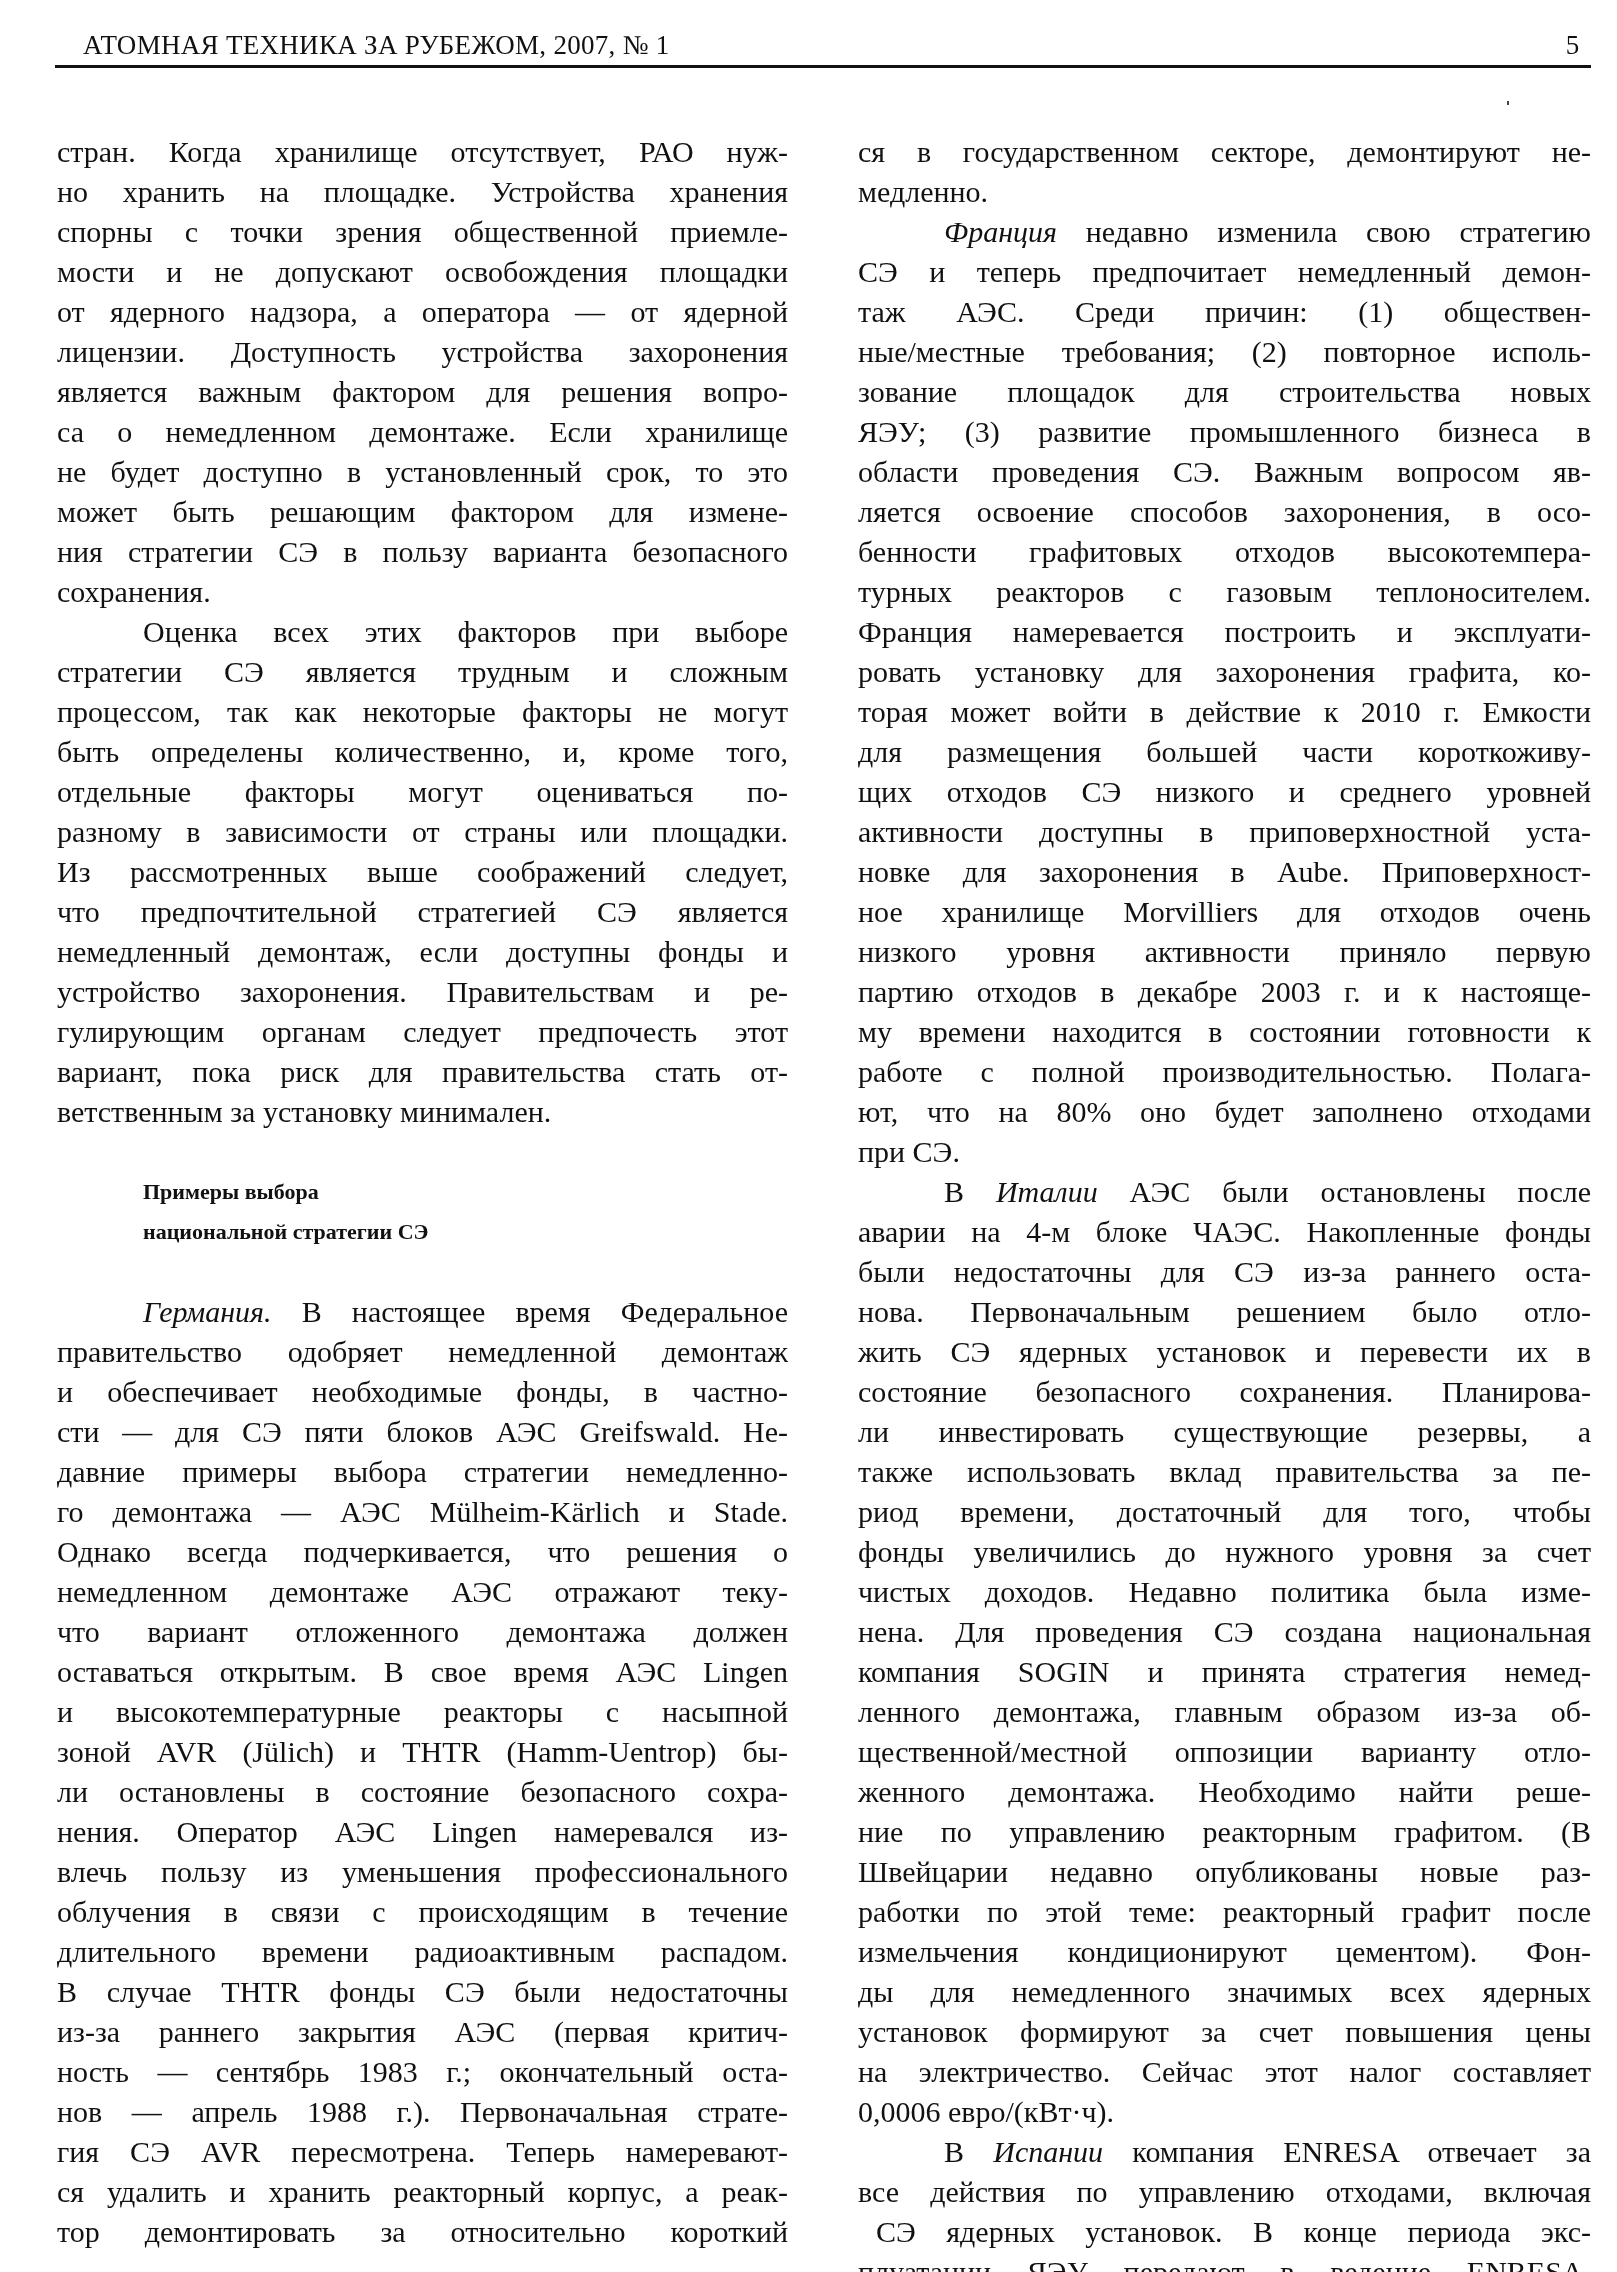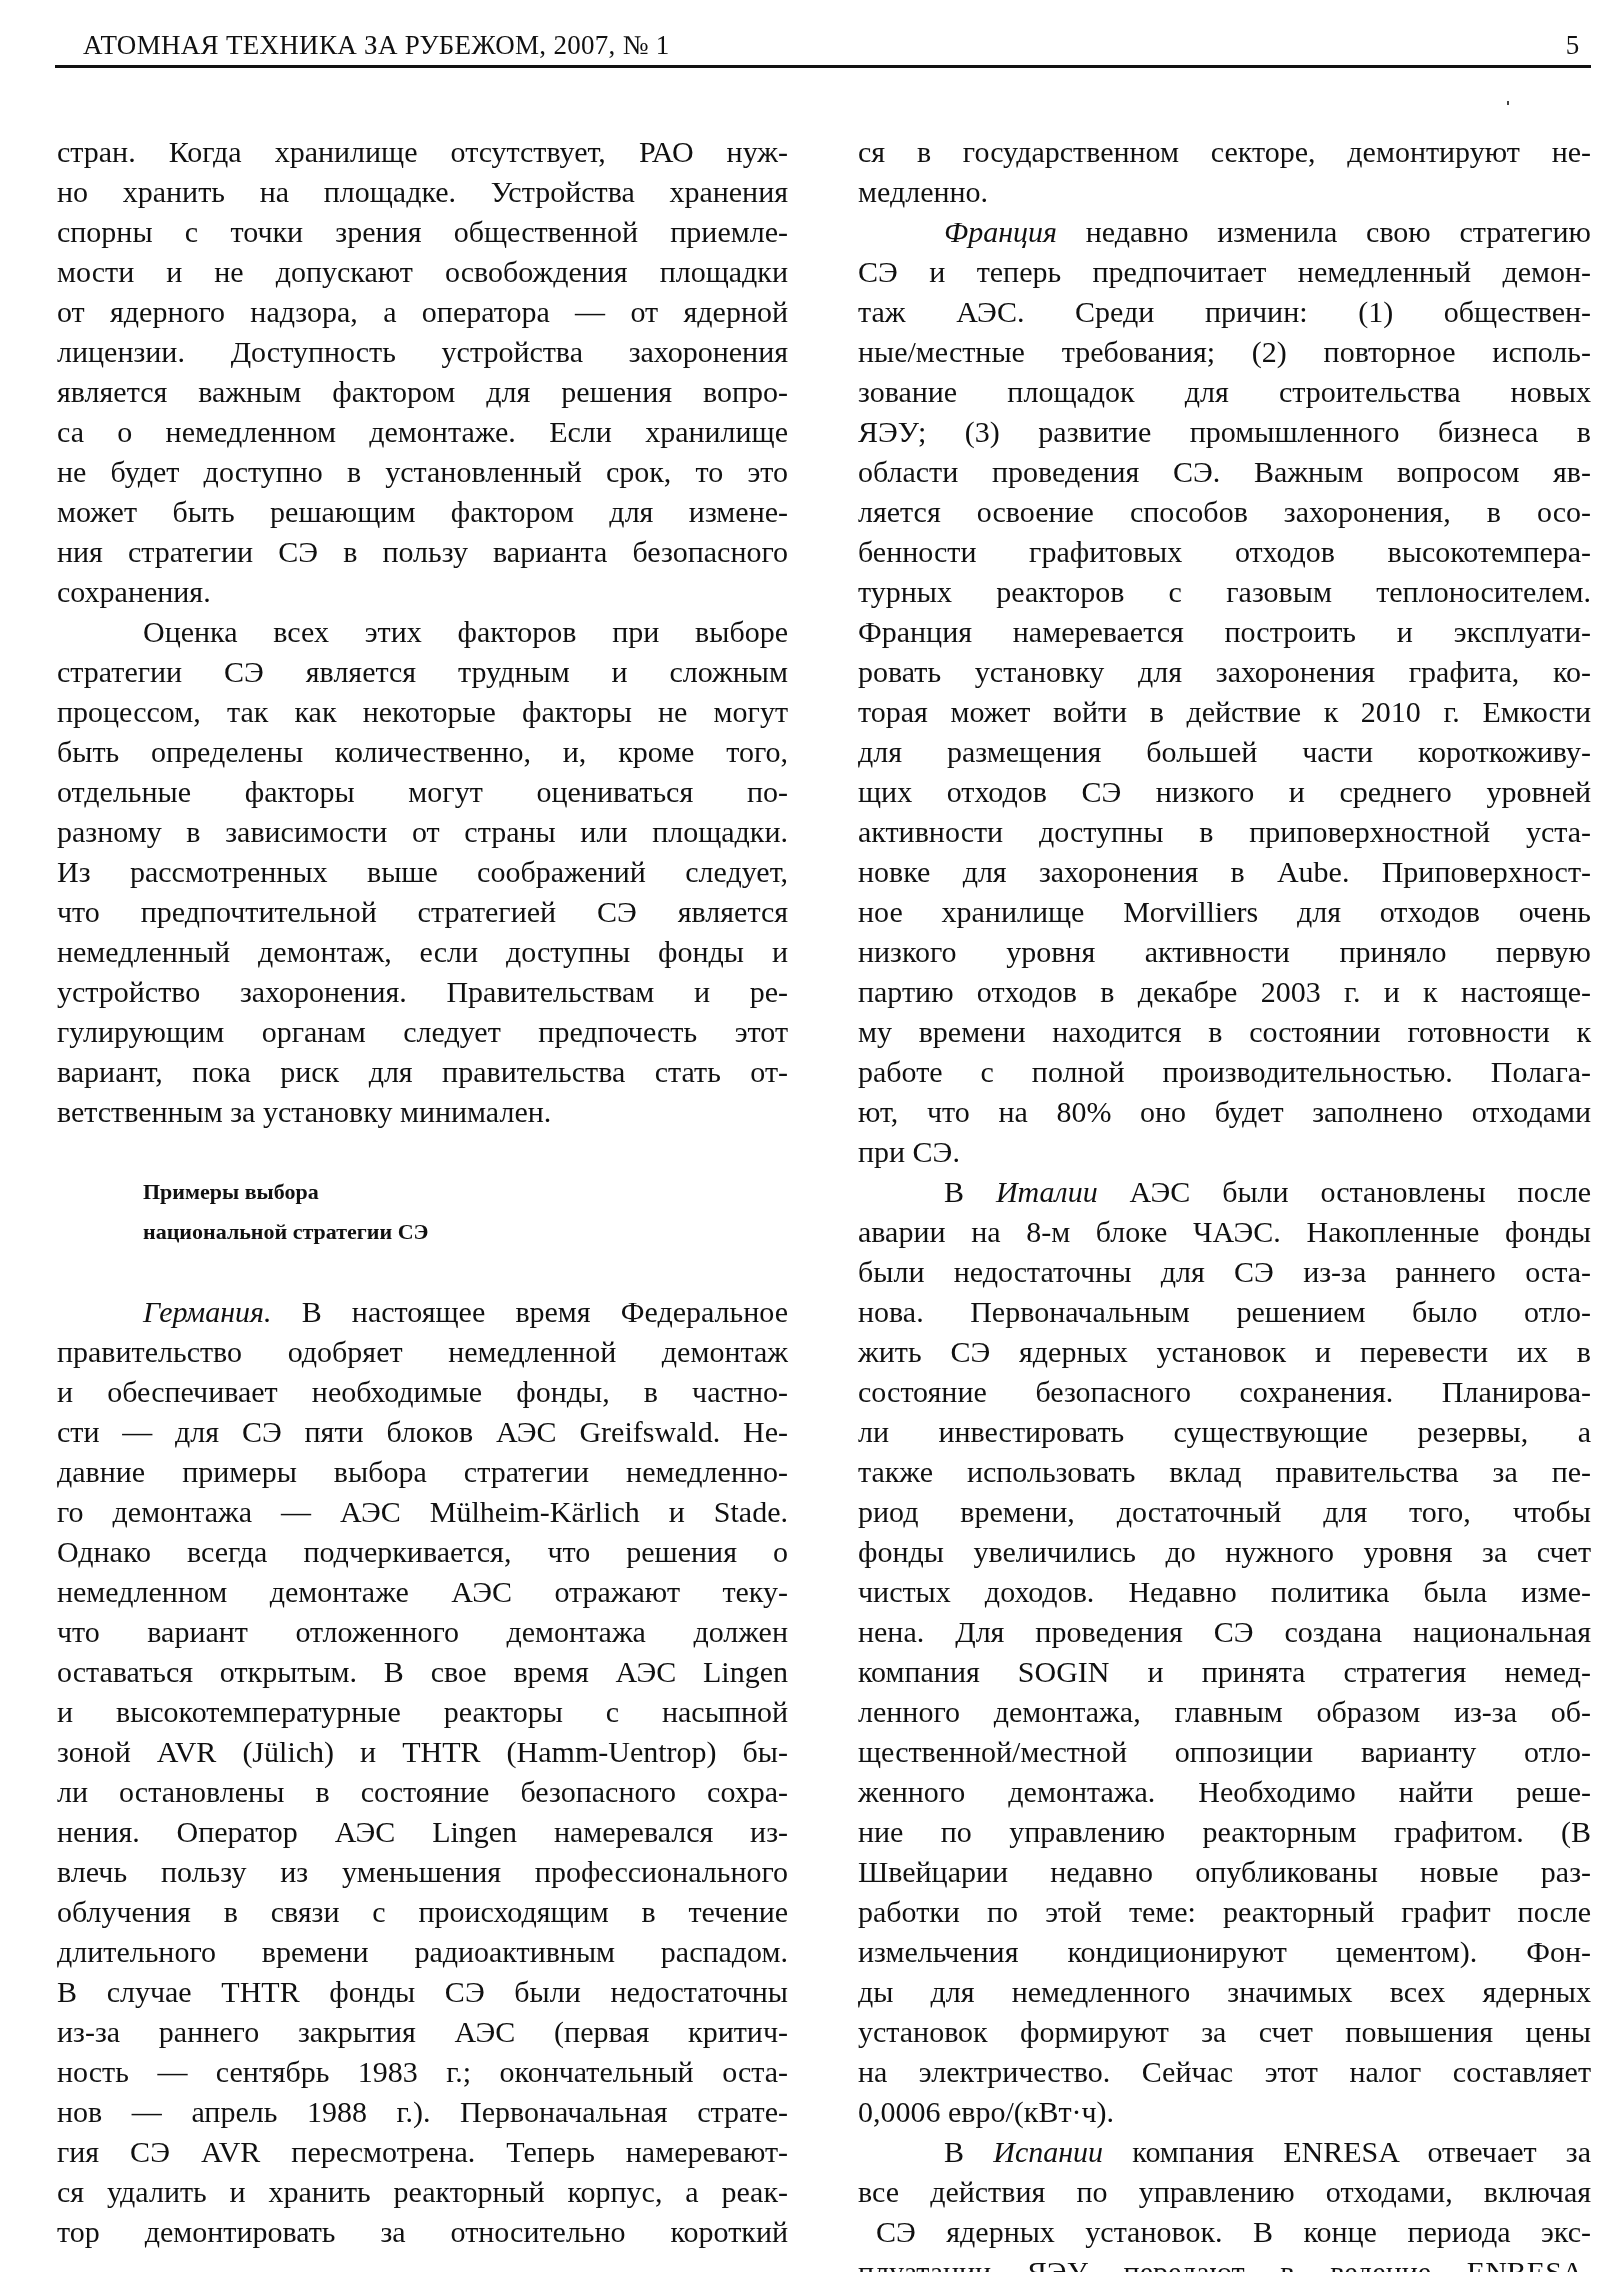--- a/index.html
+++ b/index.html
@@ -122,21 +122,21 @@
       <span class="line" style="display: block;">партию отходов в декабре 2003 г. и к настояще-</span>
       <span class="line" style="display: block;">му времени находится в состоянии готовности к</span>
       <span class="line" style="display: block;">работе с полной производительностью. Полага-</span>
       <span class="line" style="display: block;">ют, что на 80% оно будет заполнено отходами</span>
       <span class="line last" style="display: block;">при СЭ.</span>
     </div>
   <div id="rc-p2">
     <span class="line" style="padding-left: 86px; display: block;">
       <span>В </span><em>Италии</em><span> АЭС были остановлены после</span>
     </span>
-  <span class="line" style="display: block;">аварии на 8-м блоке ЧАЭС. Накопленные фонды</span>
+  <span class="line" style="display: block;">аварии на 4-м блоке ЧАЭС. Накопленные фонды</span>
       <span class="line" style="display: block;">были недостаточны для СЭ из-за раннего оста-</span>
       <span class="line" style="display: block;">нова. Первоначальным решением было отло-</span>
       <span class="line" style="display: block; font-family: Liberation Serif, serif;">жить СЭ ядерных установок и перевести их в</span>
       <span class="line" style="display: block;">состояние безопасного сохранения. Планирова-</span>
       <span class="line" style="display: block;">ли инвестировать существующие резервы, а</span>
       <span class="line" style="display: block;">также использовать вклад правительства за пе-</span>
       <span class="line" style="display: block;">риод времени, достаточный для того, чтобы</span>
       <span class="line" style="display: block;">фонды увеличились до нужного уровня за счет</span>
       <span class="line" style="display: block;">чистых доходов. Недавно политика была изме-</span>
       <span class="line" style="display: block;">нена. Для проведения СЭ создана национальная</span>

